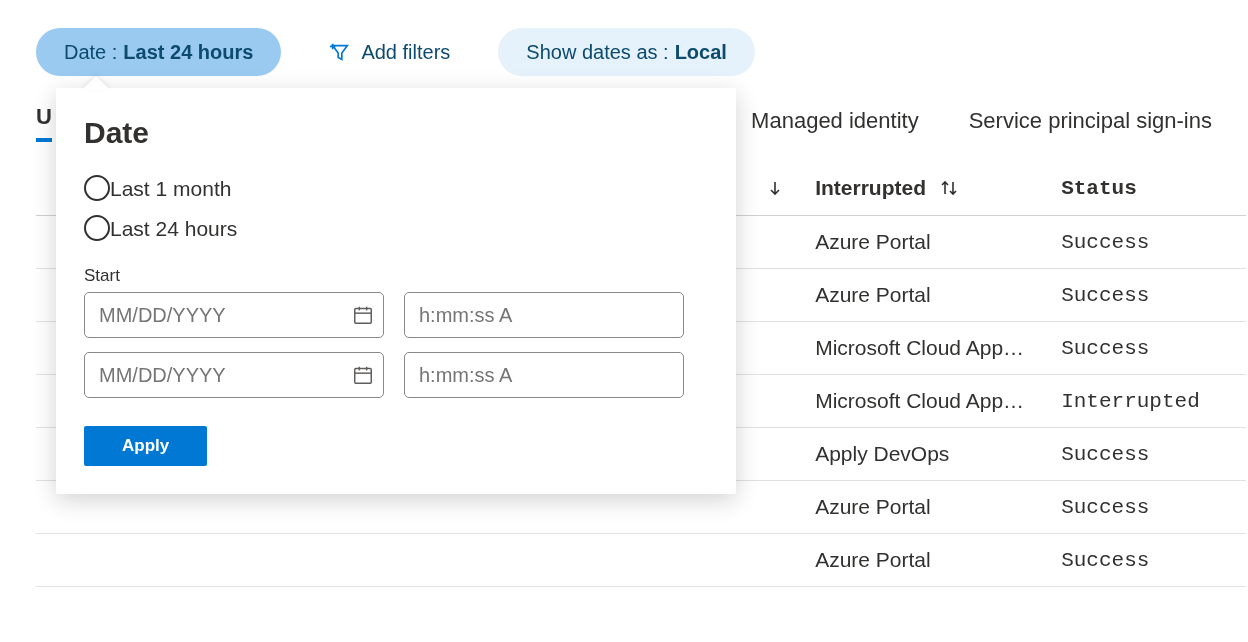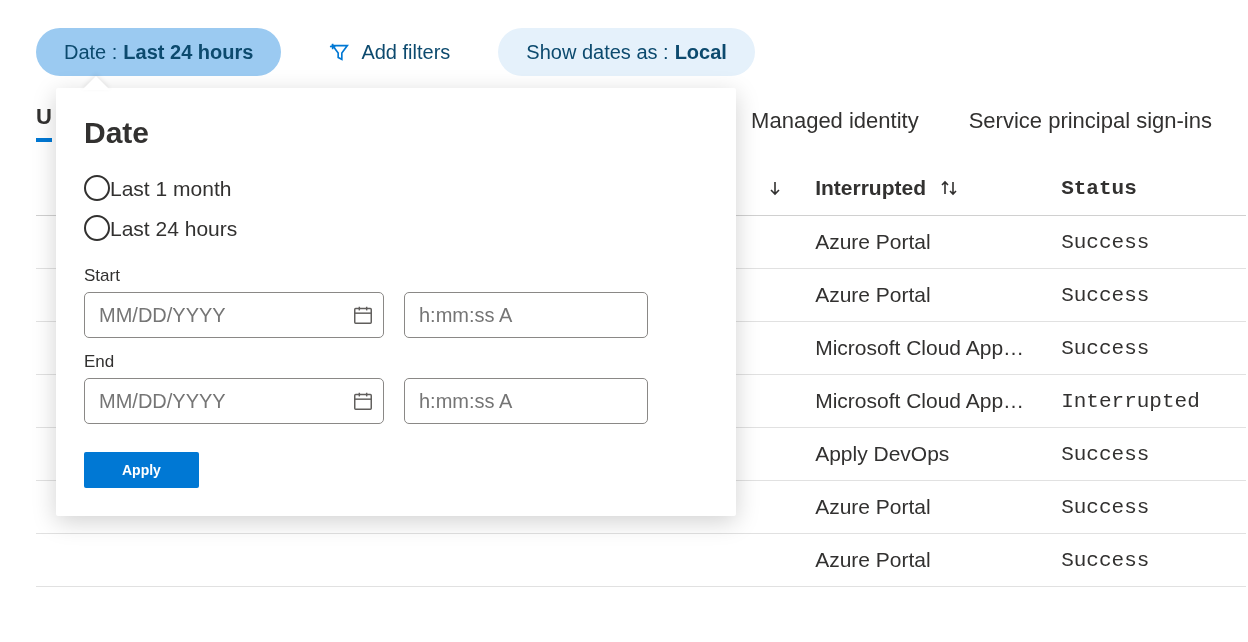--- a/index.html
+++ b/index.html
@@ -178,28 +178,28 @@
   .cal-icon {
     position: absolute;
     right: 10px;
     top: 50%;
     transform: translateY(-50%);
     width: 22px;
     height: 22px;
     pointer-events: none;
     color: #605e5c;
   }
-  .time-input { width: 244px; }
+  .time-input { width: 280px; }
 
   .apply-btn {
     margin-top: 14px;
     background: #0078d4;
     color: #fff;
     border: none;
-    font-size: 14px;
+    font-size: 17px;
     font-weight: 600;
     padding: 10px 38px;
     cursor: pointer;
     border-radius: 2px;
   }
 
 </style>
 </head>
 <body>
 
@@ -323,21 +323,20 @@
           <rect x="3" y="5" width="18" height="16" rx="1"></rect>
           <line x1="3" y1="10" x2="21" y2="10"></line>
           <line x1="8" y1="3" x2="8" y2="7"></line>
           <line x1="16" y1="3" x2="16" y2="7"></line>
         </svg>
       </span>
     </div>
     <input class="text-input time-input" type="text" placeholder="h:mm:ss A" style="">
   </div>
 
-  <label class="field-label">End</label>
   <div class="input-row">
     <div class="date-input-wrap">
       <input class="text-input" type="text" placeholder="MM/DD/YYYY" style="">
       <span class="cal-icon">
         <svg viewBox="0 0 24 24" fill="none" stroke="currentColor" stroke-width="1.6">
           <rect x="3" y="5" width="18" height="16" rx="1"></rect>
           <line x1="3" y1="10" x2="21" y2="10"></line>
           <line x1="8" y1="3" x2="8" y2="7"></line>
           <line x1="16" y1="3" x2="16" y2="7"></line>
         </svg>

